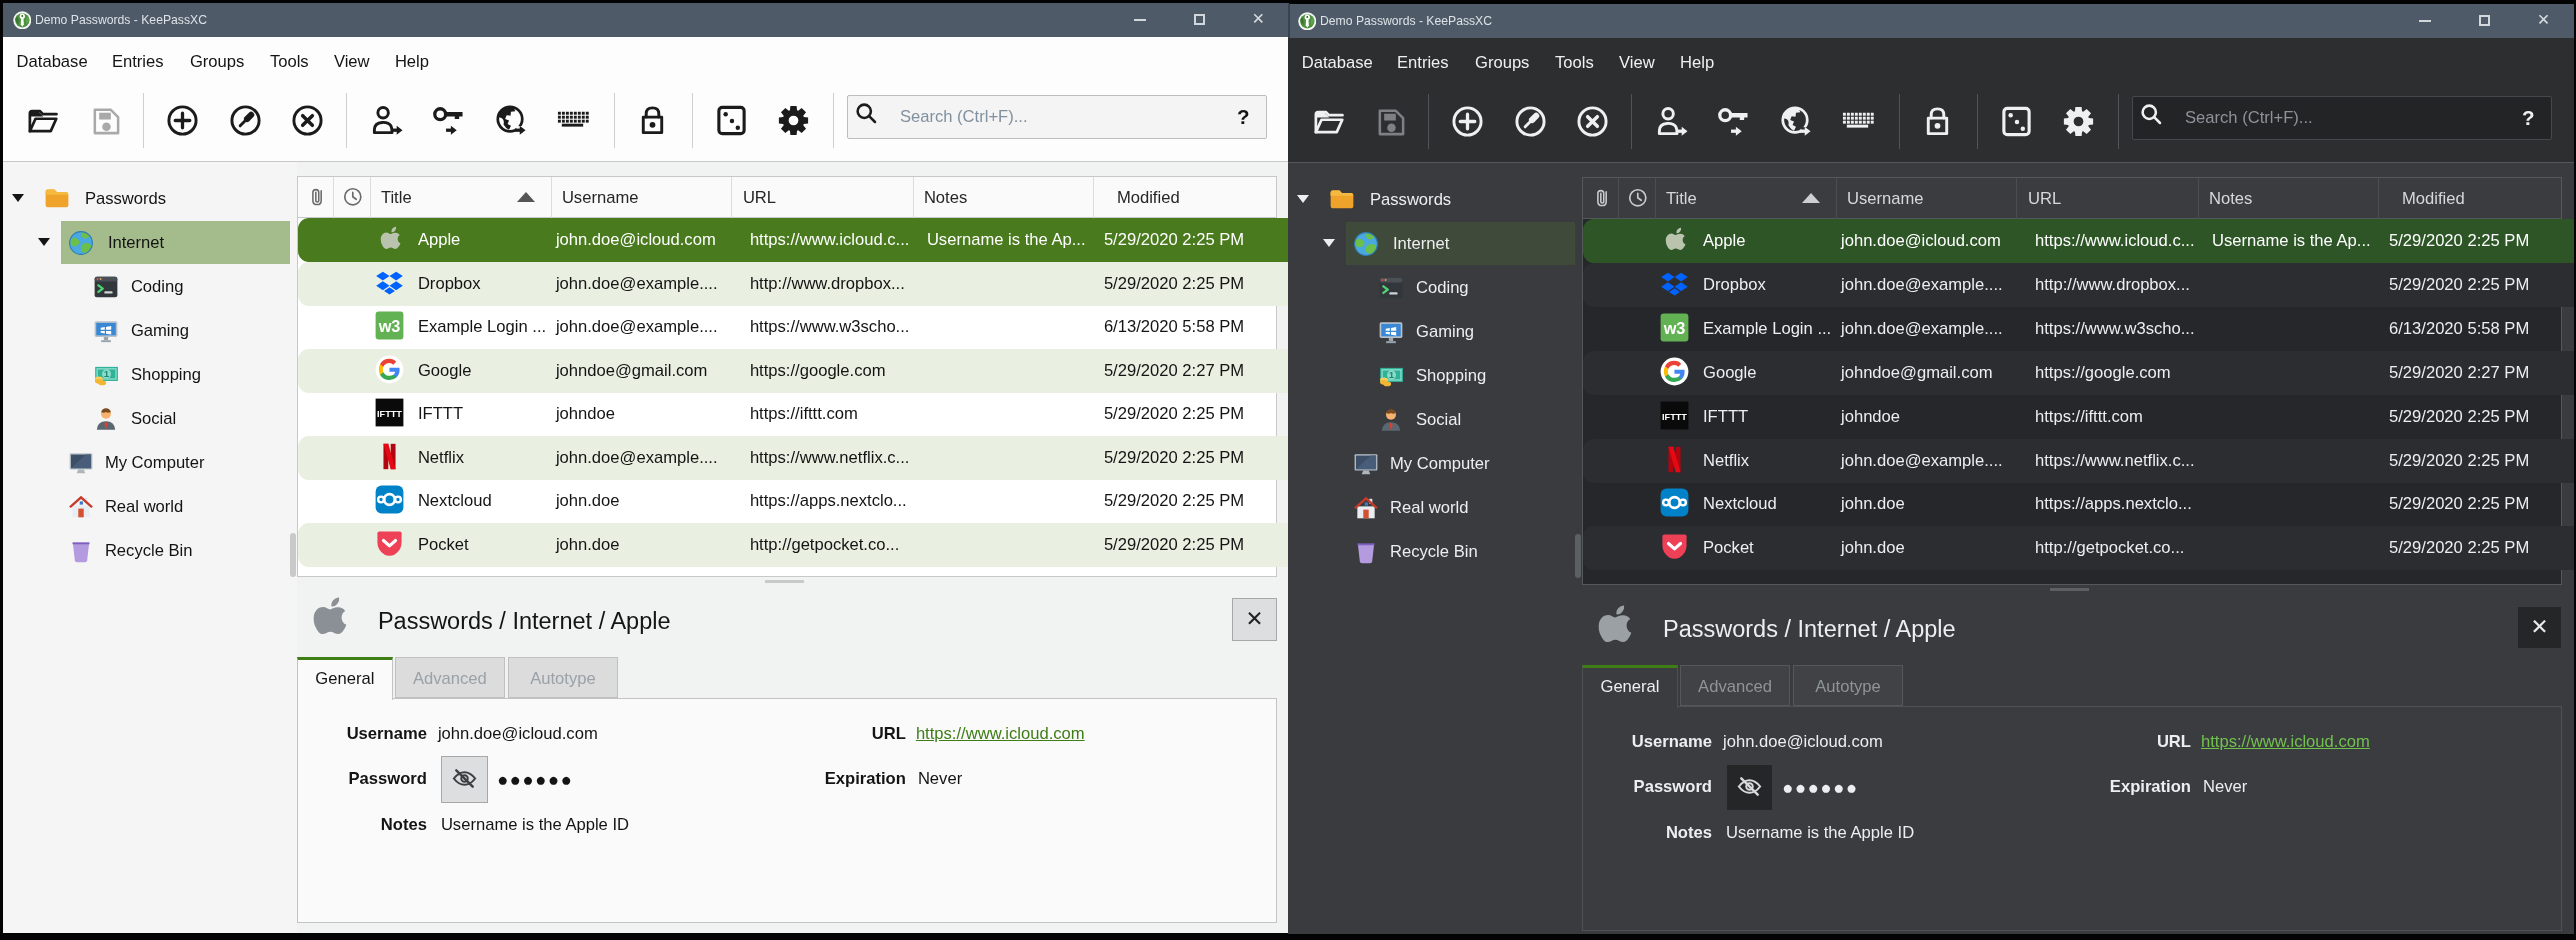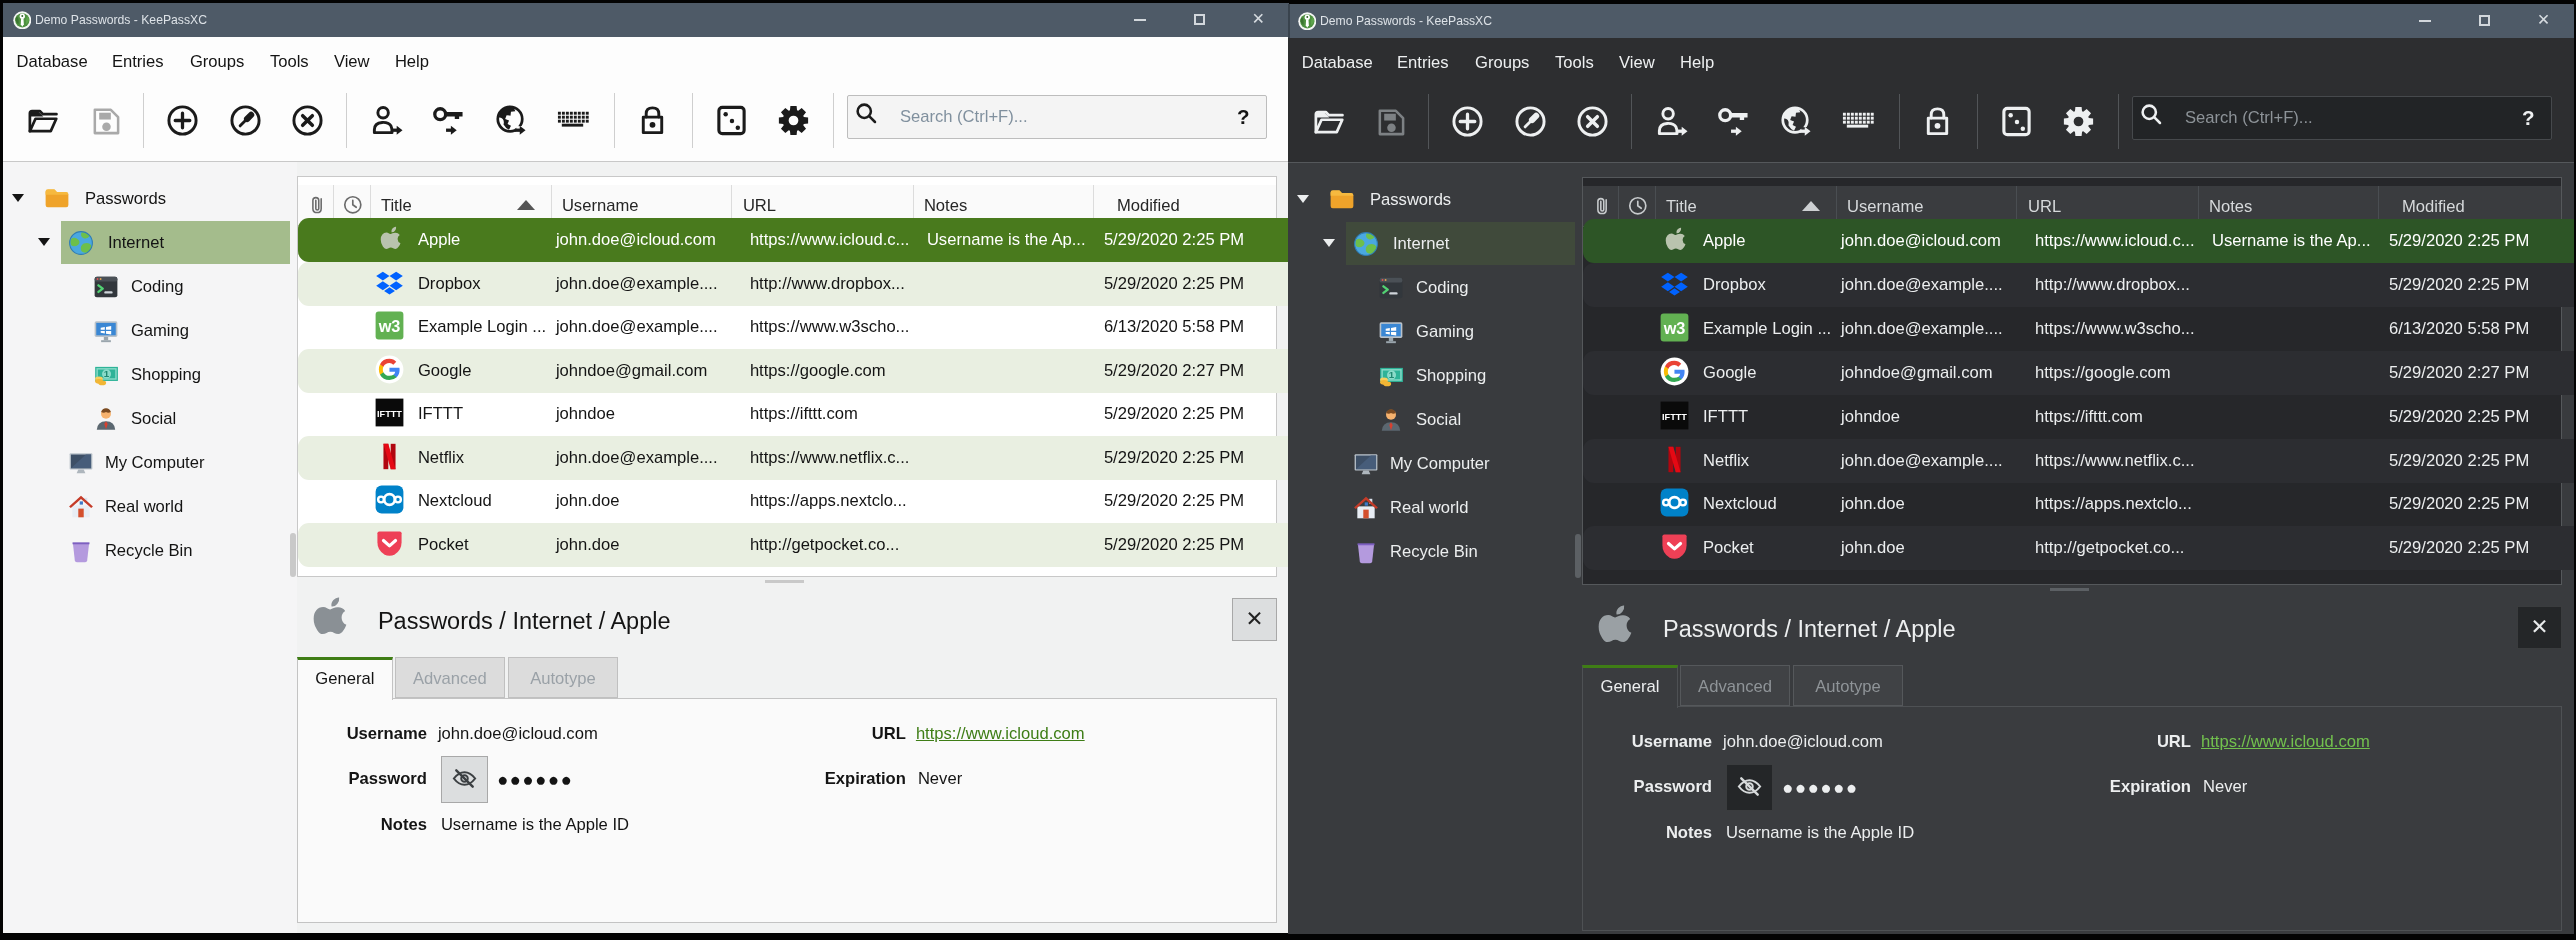--- a/index.html
+++ b/index.html
@@ -61,21 +61,21 @@
 
 
 .tree { left:0; top:0; width:294px; height:771px; background:var(--treebg); }
 .trow { left:0; height:43px; width:289px; }
 .trow .lbl { top:0; height:43px; line-height:43px; font-size:16.6px; color:var(--text); }
 .tarrow { width:0; height:0; border-left:6.8px solid transparent; border-right:6.8px solid transparent; border-top:8.8px solid var(--text); top:17.6px; }
 .tsel { background:var(--treesel); left:58px; width:229px; top:0; height:43px; }
 
 
 .table { left:294px; top:13.7px; width:980px; height:401px; background:var(--tablebg); border:1px solid var(--tbr); }
-.thead { left:0; top:8px; width:978px; height:41px; background:var(--thead); border-bottom:1px solid var(--tbr); }
+.thead { left:0; top:0; width:978px; height:41px; background:var(--thead); border-bottom:1px solid var(--tbr); }
 .thead span { height:41px; line-height:41px; font-size:16.6px; color:var(--theadtx); }
 .hdiv { top:0; width:1px; height:41px; background:var(--thdiv); }
 .row { left:0; width:1142px; height:44px;border-radius:11px; }
 .row span { height:44px; line-height:44px; font-size:16.6px; color:var(--text); white-space:nowrap; }
 .row.sel { background:var(--tsel); }
 .row.sel span { color:var(--tseltx); }
 .row.alt { background:var(--talt); }
 .thead .sorttri { width:0 !important; height:0 !important; border-left:9.8px solid transparent; border-right:9.8px solid transparent; border-bottom:10.8px solid #555; line-height:0; }
 
 

